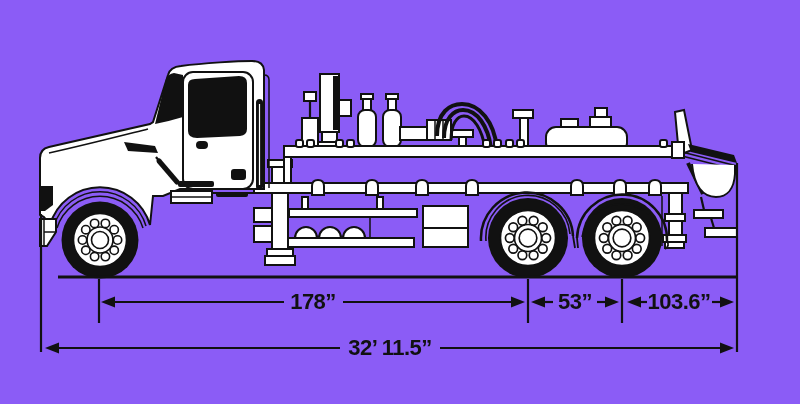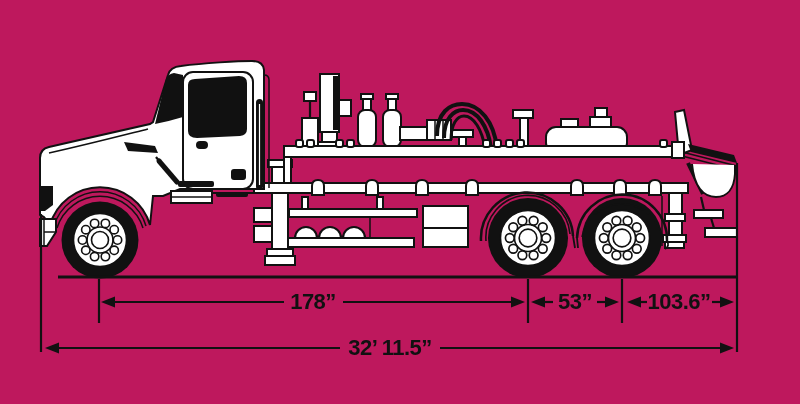--- a/index.html
+++ b/index.html
@@ -1,16 +1,16 @@
 <!DOCTYPE html>
 <html><head>
 <meta charset="utf-8">
 <style>
   html,body{margin:0;padding:0;background:#ffffff;}
-  #stage{position:relative;width:800px;height:404px;background:#be185d;overflow:hidden;
+  #stage{position:relative;width:800px;height:404px;background:#8b5cf6;overflow:hidden;
          font-family:"Liberation Sans",sans-serif;}
   svg{display:block;}
   .dim-label{font-family:"Liberation Sans","DejaVu Sans",sans-serif;
              font-weight:bold;font-size:22px;letter-spacing:-0.5px;fill:#111;}
   .ln{stroke:#111;stroke-width:2.2;fill:none;}
   .thin{stroke:#111;stroke-width:1.5;fill:none;}
   .wh{fill:#ffffff;stroke:#111;stroke-width:2;}
   .blk{fill:#111111;stroke:none;}
 </style>
 </head>

